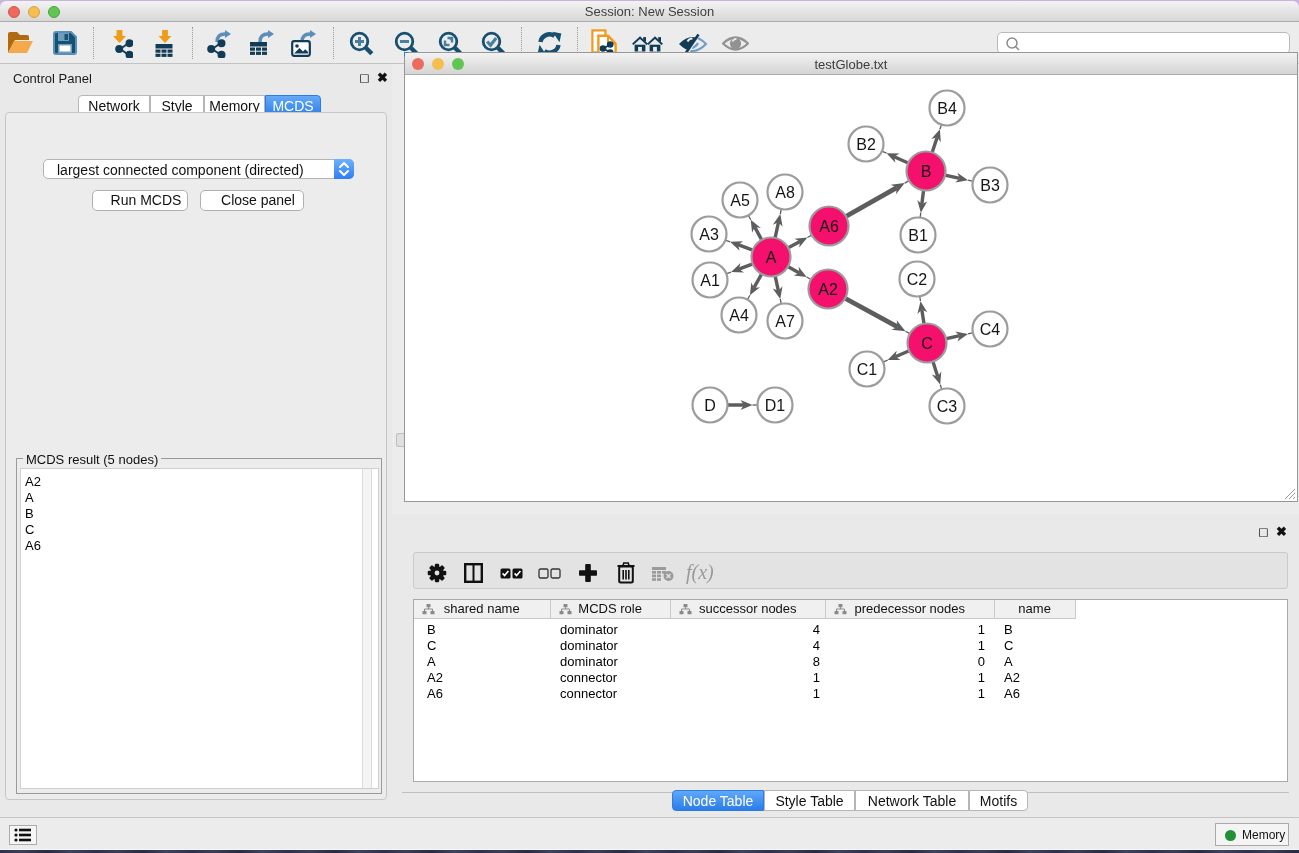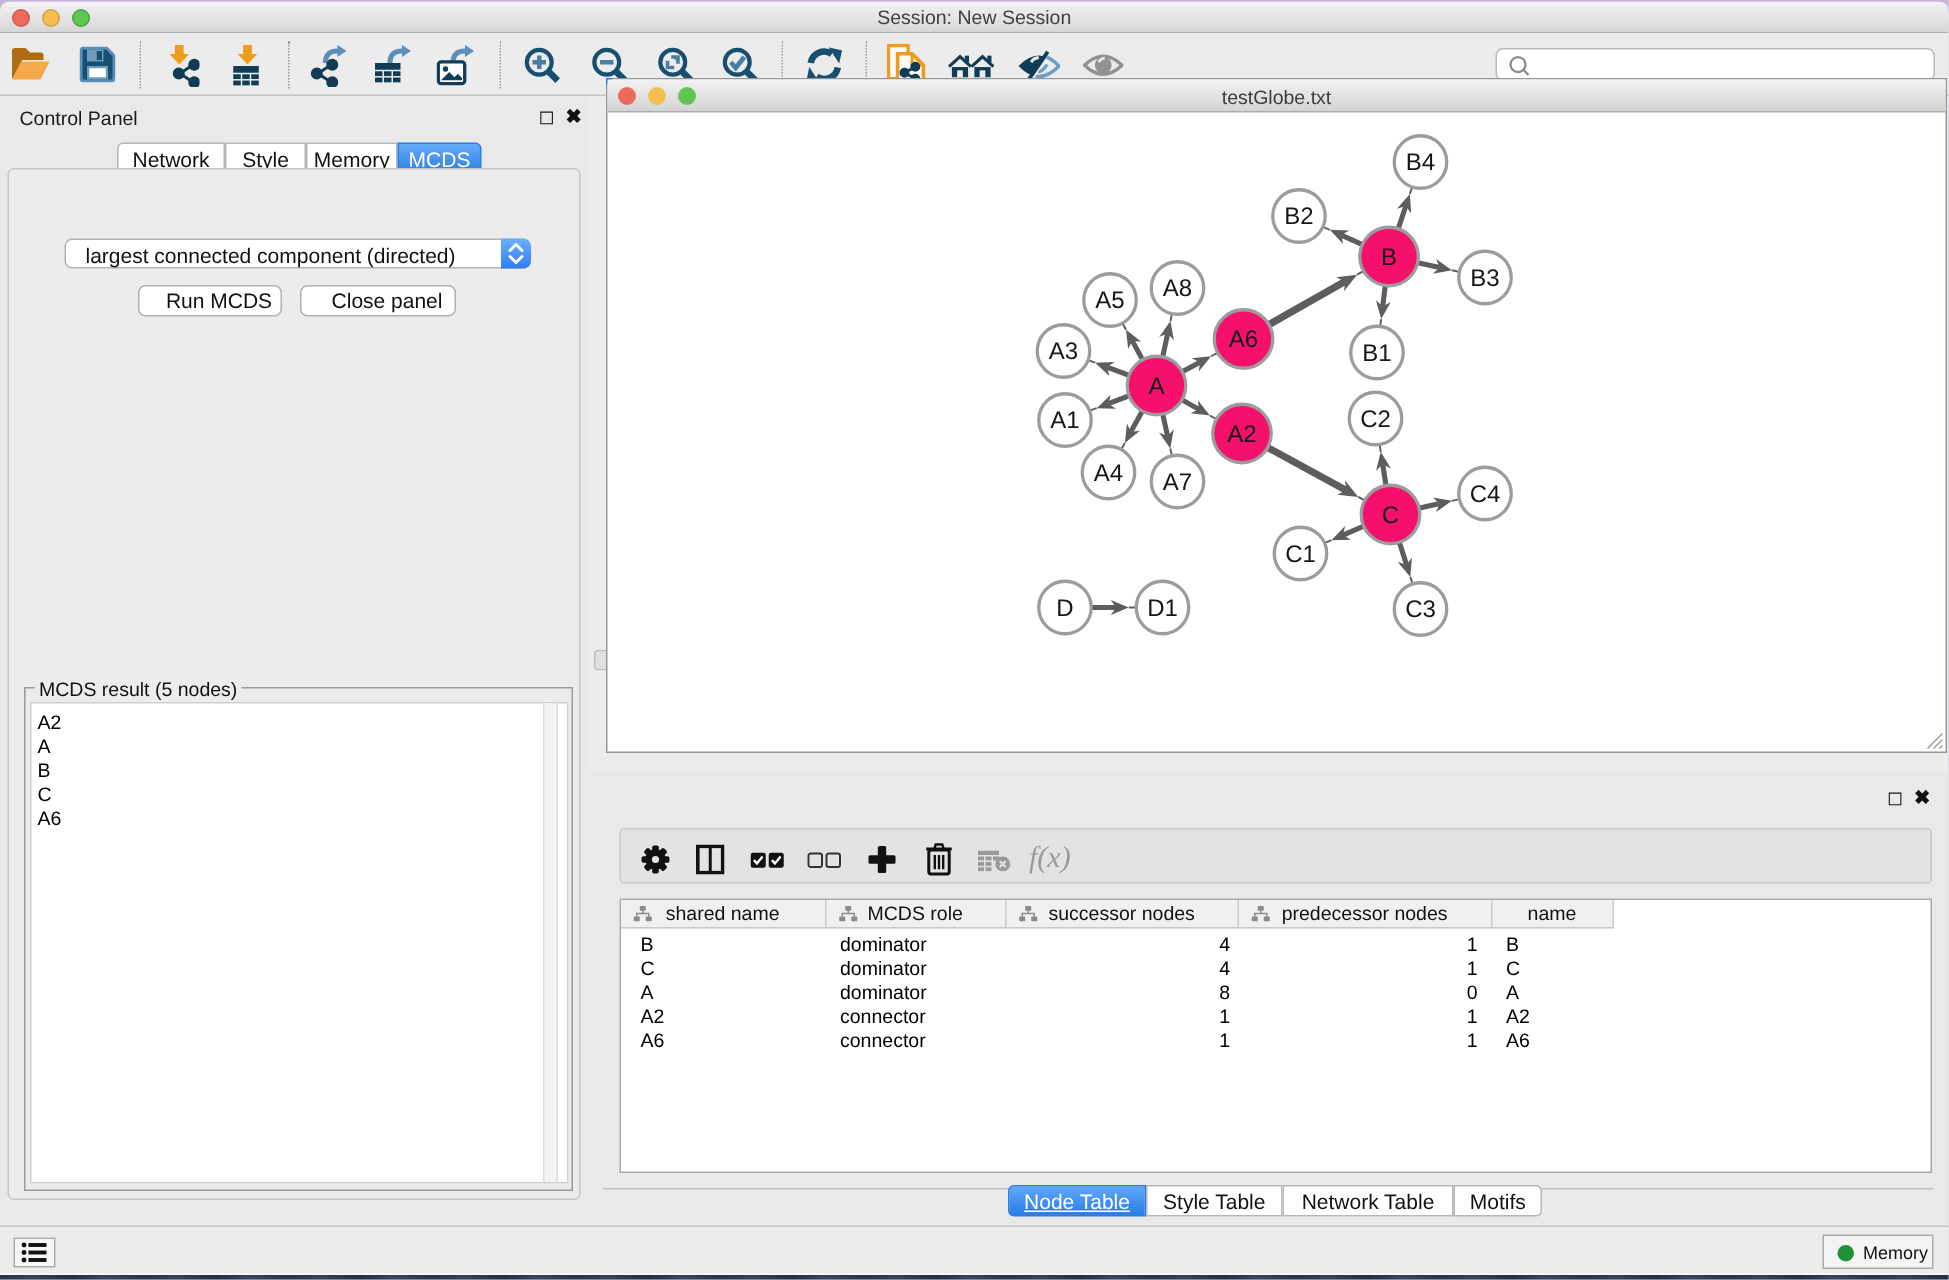--- a/index.html
+++ b/index.html
@@ -71,21 +71,21 @@
 #tp-header { position:absolute; left:0; top:0; width:661px; height:19px;
   background:#f0f0f0; border-bottom:1px solid #c9c9c9; }
 .hcell { position:absolute; top:0; height:19px; border-right:1px solid #c9c9c9;
   font-size:13px; color:#111; text-align:center; line-height:18px; }
 .hicon { position:absolute; left:7px; top:4px; }
 .trow { position:absolute; font-size:13px; color:#000; }
 #tp-tabs { position:absolute; top:276px; left:0; width:907px; height:22px; }
 #tp-tabline { position:absolute; left:10px; right:10px; top:2px; border-top:1px solid #c0c0c0; }
 .ttab { position:absolute; top:0; height:21px; line-height:20px; text-align:center;
   font-size:14px; color:#111; background:#fff; border:1px solid #b6b6b6; }
-.ttab.sel { background:linear-gradient(#60a8f8,#2a7de8); color:#fff; border-color:#2a7de8;text-decoration:underline; }
+.ttab.sel { background:linear-gradient(#60a8f8,#2a7de8); color:#fff; border-color:#2a7de8; }
 
 
 #statusbar { left:0; top:817px; width:1299px; height:32px; background:#ececec;
   border-top:1px solid #c4c4c4; }
 #listicon { position:absolute; left:9px; top:7px; width:28px; height:20px;
   background:#f6f6f6; border:1px solid #ababab; }
 #membtn { position:absolute; left:1215px; top:5px; width:74px; height:23px;
   background:#f4f4f4; border:1px solid #a9a9a9; font-size:12px; color:#111; }
 #membtn .dot { position:absolute; left:9px; top:6px; width:11px; height:11px;
   border-radius:50%; background:#1f9137; }

